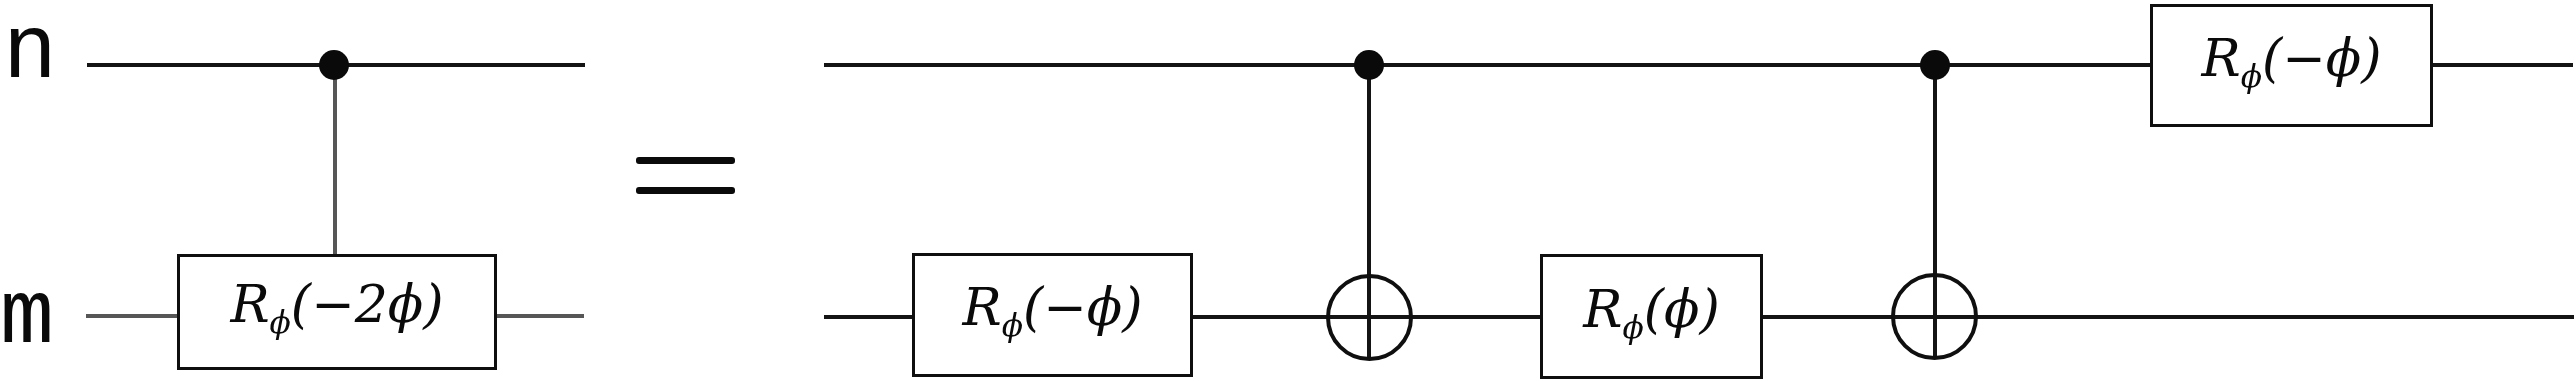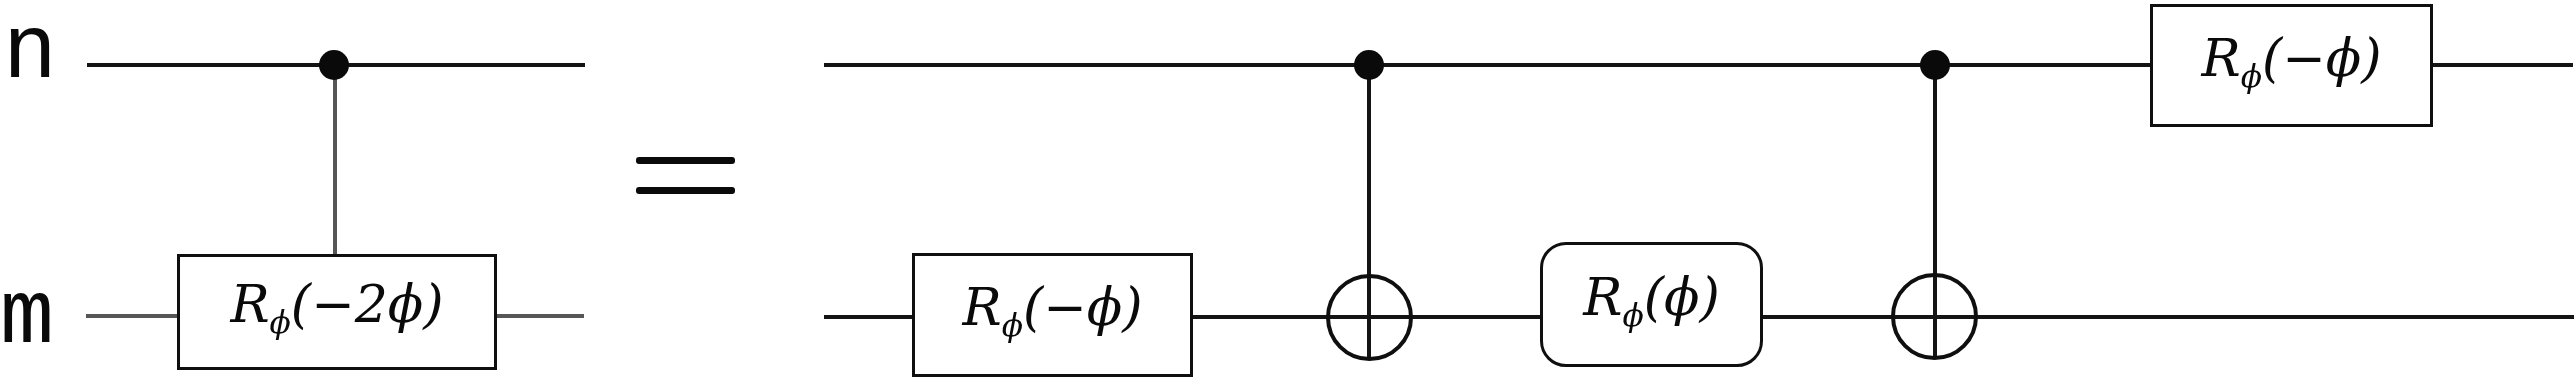--- a/index.html
+++ b/index.html
@@ -136,21 +136,21 @@
   <div class="wire" style="left:824px; top:315px; width:1750px;"></div>
 
   <div class="gate-box" style="left:912px; top:253px; width:281px; height:124px;">
     <span class="gate-label"><span>R</span><span class="sub">ϕ</span><span>(−ϕ)</span></span>
   </div>
 
   <div class="vline" style="left:1367px; top:65px; height:295px;"></div>
   <div class="ctrl-dot" style="left:1354px; top:50px;"></div>
   <div class="cnot" style="left:1326px; top:274px;"></div>
 
-  <div class="gate-box" style="left:1540px; top:242px; width:223px; height:125px;border-radius:26px;">
+  <div class="gate-box" style="left:1540px; top:254px; width:223px; height:125px;">
     <span class="gate-label"><span>R</span><span class="sub">ϕ</span><span>(ϕ)</span></span>
   </div>
 
   <div class="vline" style="left:1933px; top:65px; height:294px;"></div>
   <div class="ctrl-dot" style="left:1920px; top:50px;"></div>
   <div class="cnot" style="left:1891px; top:273px;"></div>
 
   <div class="gate-box" style="left:2150px; top:3.7px; width:283px; height:123px;">
     <span class="gate-label"><span>R</span><span class="sub">ϕ</span><span>(−ϕ)</span></span>
   </div>

